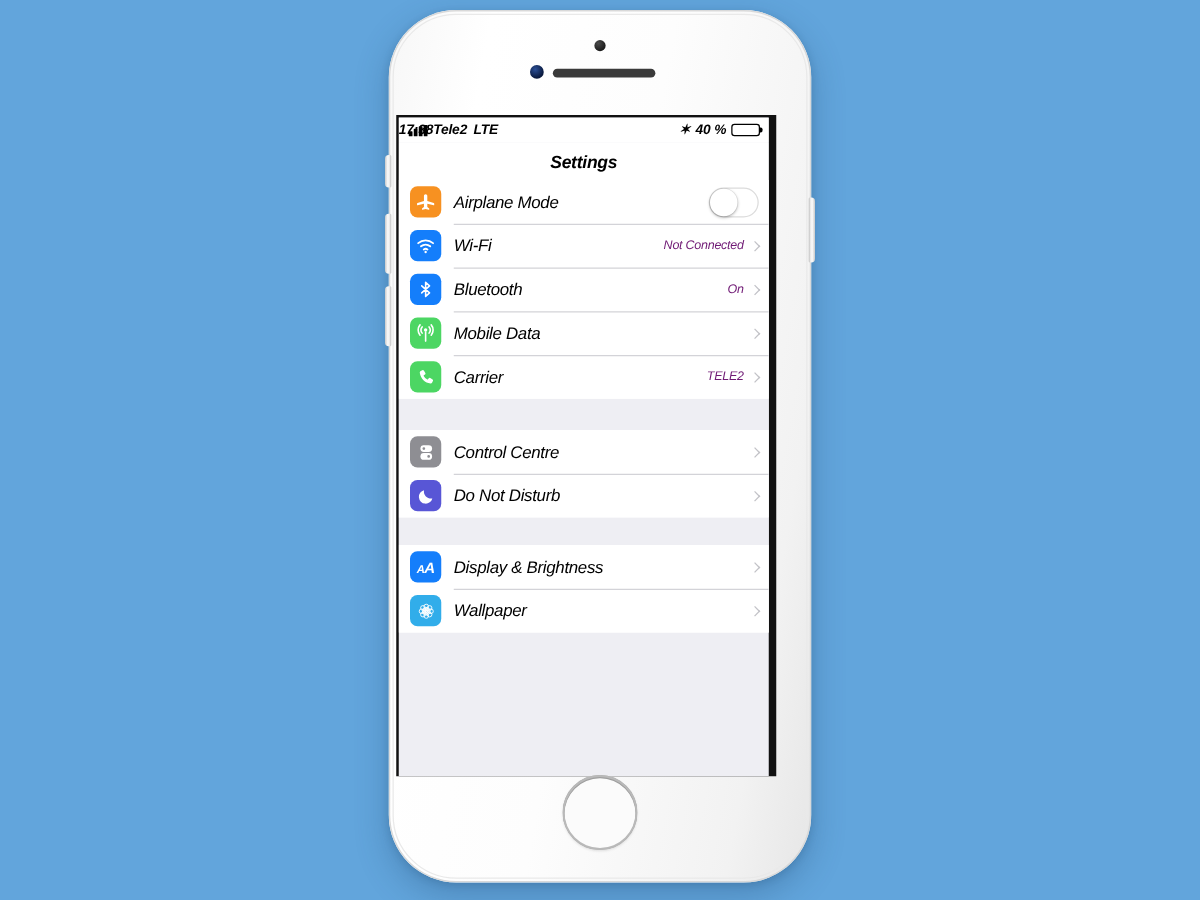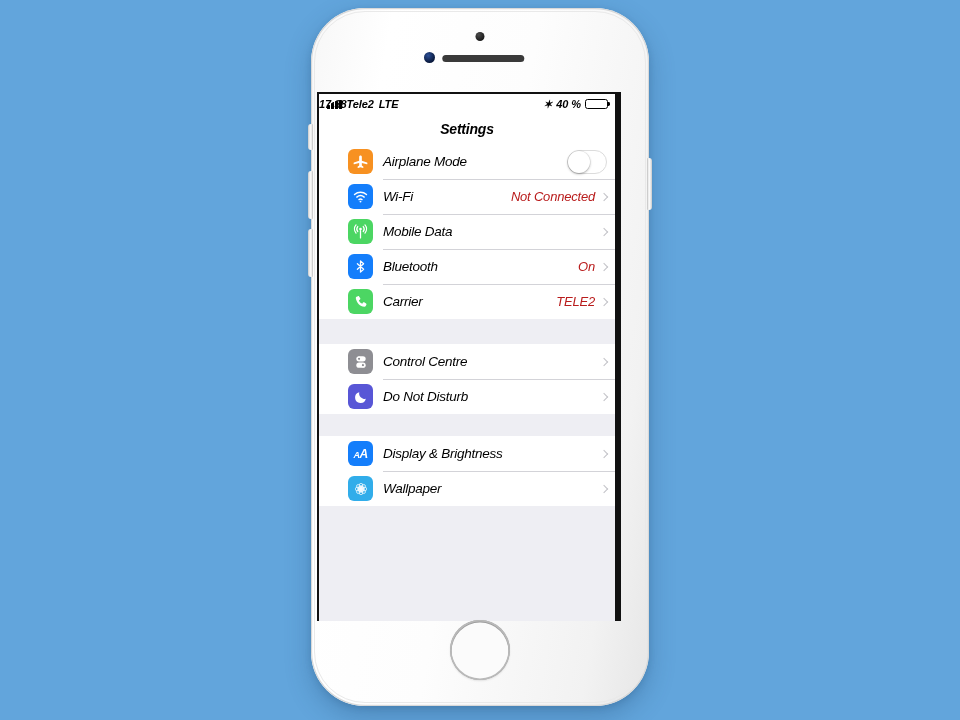--- a/index.html
+++ b/index.html
@@ -125,21 +125,21 @@
   #nav-title {
     height: 30px; background: #fff;
     display: flex; align-items: center; justify-content: center;
     font-size: 14px; font-weight: bold; color: #000;
     letter-spacing: -0.2px;
     text-align: center;
   }
 
   
   #list { background: #eeeef3; }
-  .group { background: #fff; padding-left: 20px; }
+  .group { background: #fff; }
   .gap { height: 25px; background: #eeeef3; }
   .gap.small { height: 22px; }
 
   .row {
     display: flex; align-items: center;
     height: 35px;
     padding: 0 8px 0 9px;
     background: #fff;
     position: relative;
   }
@@ -156,21 +156,21 @@
     overflow: visible;
   }
   .row-label {
     margin-left: 10px;
     font-size: 13.5px; color: #000;
     letter-spacing: -0.25px;
     white-space: nowrap;
   }
   .row-value {
     margin-left: auto;
-    font-size: 13px; color: #b91c1c;
+    font-size: 10px; color: #701a75;
     letter-spacing: -0.2px;
     white-space: nowrap;
   }
   .chev {
     margin-left: 7px;
     width: 6px; height: 6px;
     border-right: 1.6px solid #c2c2c7;
     border-top: 1.6px solid #c2c2c7;
     transform: rotate(45deg);
     flex: 0 0 auto;
@@ -282,41 +282,41 @@
                   <path d="M6.8 12.8a8.3 8.3 0 0 1 10.4 0"></path>
                   <path d="M9.9 16.3a3.7 3.7 0 0 1 4.2 0"></path>
                   <circle cx="12" cy="19.2" r="1.35" fill="#fff" stroke="none"></circle>
                 </svg>
               </span>
               <span class="row-label">Wi-Fi</span>
               <span class="row-value">Not Connected</span>
               <span class="chev"></span>
             </div>
             <div class="row">
+              <span class="row-icon ic-bluetooth">
+                <svg viewBox="0 0 24 24" width="15" height="15" fill="none" stroke="#fff" stroke-width="2" stroke-linecap="round" stroke-linejoin="round">
+                  <path d="M7 7.5 17 16.5 12 21V3l5 4.5L7 16.5"></path>
+                </svg>
+              </span>
+              <span class="row-label">Bluetooth</span>
+              <span class="row-value">On</span>
+              <span class="chev"></span>
+            </div>
+            <div class="row">
               <span class="row-icon ic-mobile">
                 <svg viewBox="0 0 24 24" width="17" height="17" fill="none" stroke="#fff" stroke-width="1.8" stroke-linecap="round">
                   <circle cx="12" cy="8.5" r="1.9" fill="#fff" stroke="none"></circle>
                   <path d="M8.1 5.0a5.6 5.6 0 0 0 0 7.0"></path>
                   <path d="M15.9 5.0a5.6 5.6 0 0 1 0 7.0"></path>
                   <path d="M5.7 2.7a8.9 8.9 0 0 0 0 11.6"></path>
                   <path d="M18.3 2.7a8.9 8.9 0 0 1 0 11.6"></path>
                   <path d="M12 10.8V21"></path>
                 </svg>
               </span>
               <span class="row-label">Mobile Data</span>
-              <span class="chev"></span>
-            </div>
-            <div class="row">
-              <span class="row-icon ic-bluetooth">
-                <svg viewBox="0 0 24 24" width="15" height="15" fill="none" stroke="#fff" stroke-width="2" stroke-linecap="round" stroke-linejoin="round">
-                  <path d="M7 7.5 17 16.5 12 21V3l5 4.5L7 16.5"></path>
-                </svg>
-              </span>
-              <span class="row-label">Bluetooth</span>
-              <span class="row-value">On</span>
               <span class="chev"></span>
             </div>
             <div class="row">
               <span class="row-icon ic-carrier">
                 <svg viewBox="0 0 24 24" width="16" height="16" fill="#fff">
                   <path d="M7.4 3.2c.6-.3 1.3-.1 1.7.5l1.8 2.8c.4.6.2 1.4-.4 1.8l-1.3.9c-.3.2-.4.6-.3.9a11 11 0 0 0 4.3 4.3c.3.2.7.1.9-.2l.9-1.3c.4-.6 1.2-.8 1.8-.4l2.8 1.8c.6.4.8 1.1.5 1.7l-1 2c-.4.8-1.2 1.2-2 1.1C10.4 18.4 5.6 13.6 4.2 6.2c-.1-.8.3-1.6 1.1-2z"></path>
                 </svg>
               </span>
               <span class="row-label">Carrier</span>
               <span class="row-value">TELE2</span>

